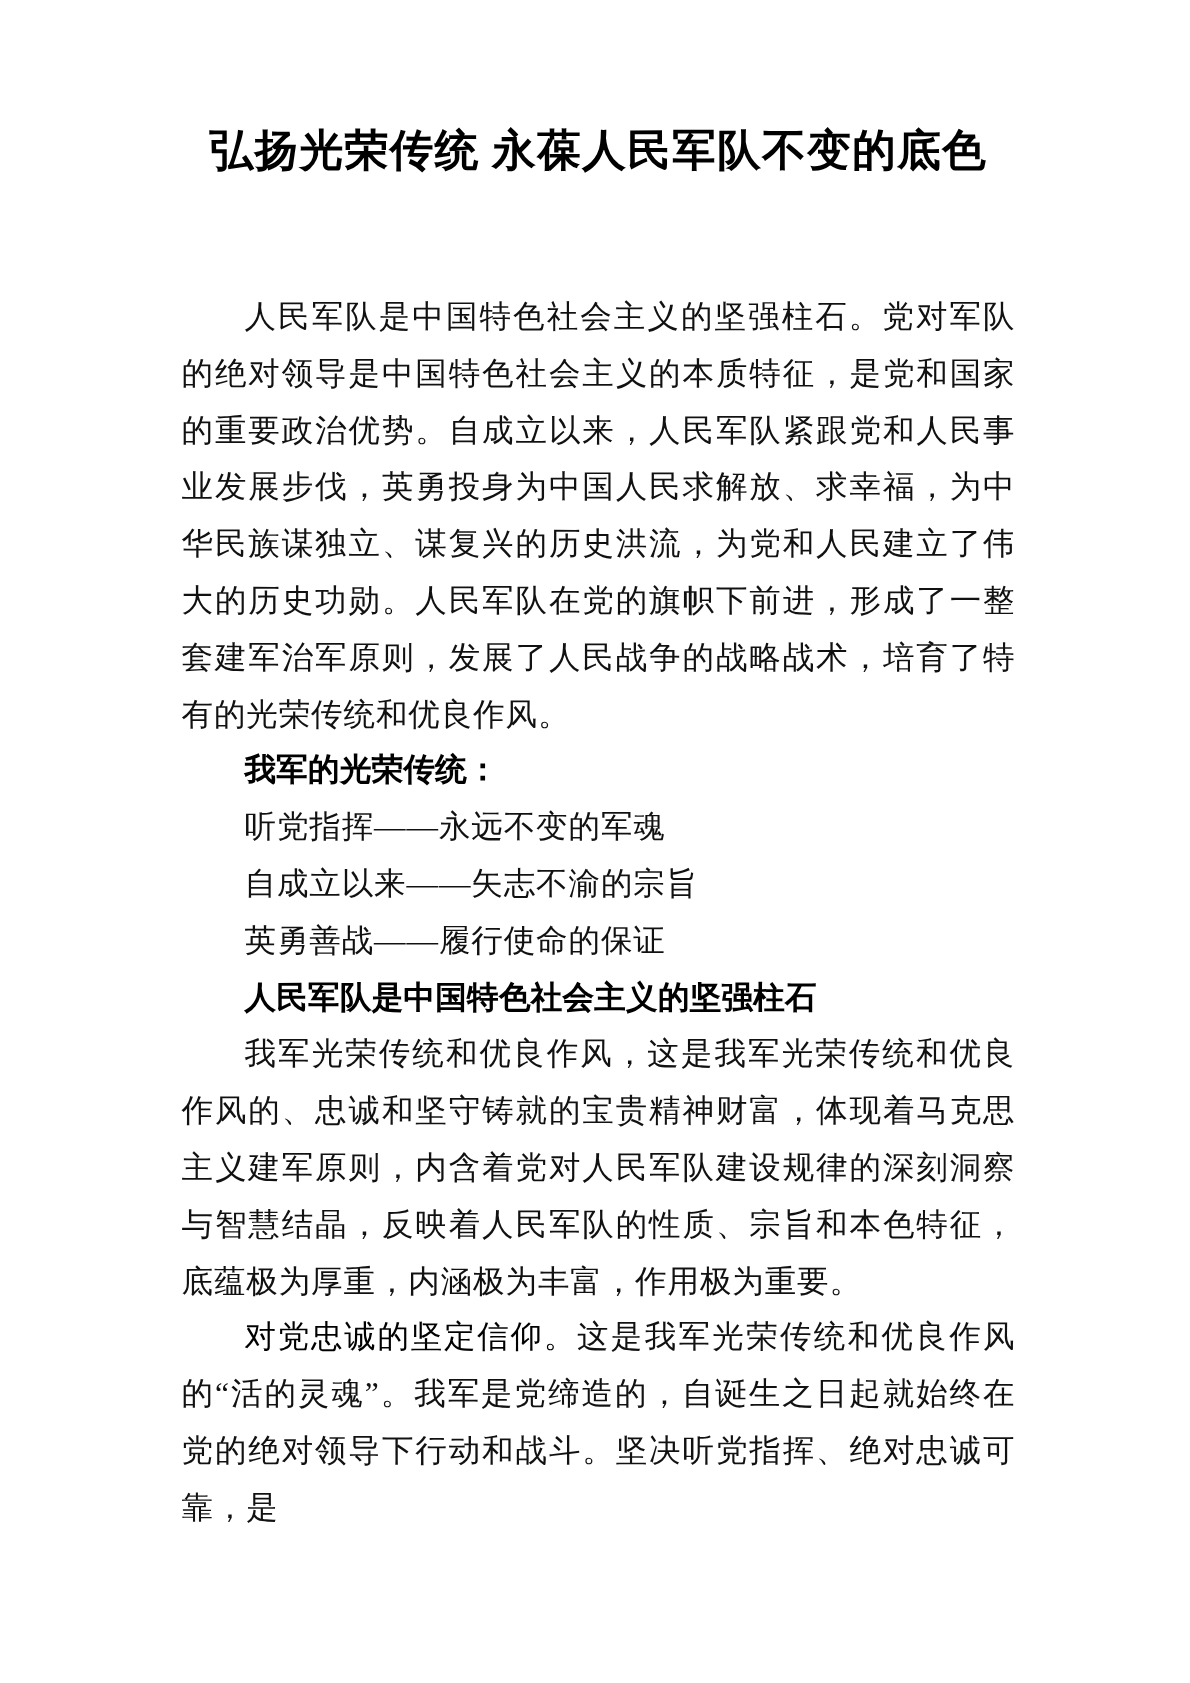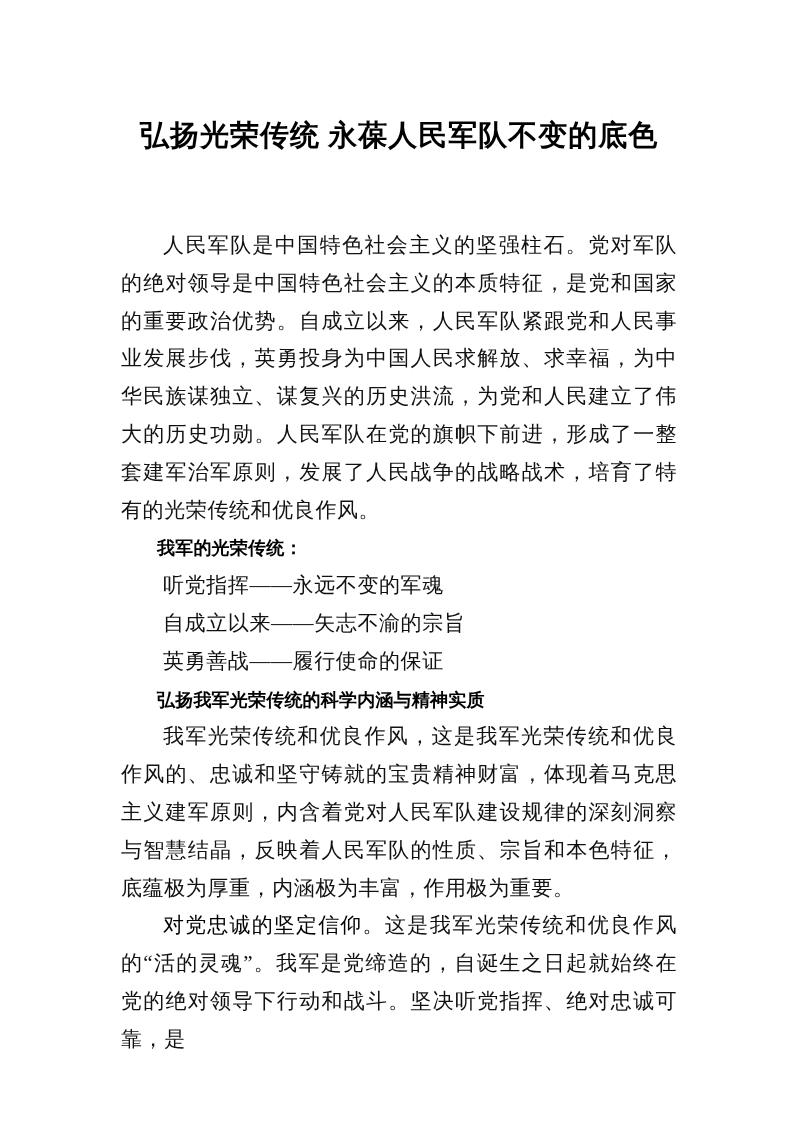--- a/index.html
+++ b/index.html
@@ -16,21 +16,21 @@
     position: relative;
     width: 793px;
     height: 1122px;
     box-sizing: border-box;
     padding: 0 116px 0 121px;
     background: #ffffff;
     color: #000000;
   }
   .doc-title {
     margin: 0;
-    padding-top: 113px;
+    padding-top: 79px;
     text-align: center;
     font-family: "Liberation Serif", "DejaVu Serif", serif;
     font-weight: 700;
     font-size: 29px;
     line-height: 44px;
     color: #000000;
     letter-spacing: 1px;
   }
   .doc-body {
     margin-top: 70px;
@@ -44,21 +44,21 @@
     margin: 0;
     text-indent: 2em;
     text-align: justify;
     text-align-last: left;
   }
   .heading {
     margin: 0;
     text-indent: 2em;
     font-family: "DejaVu Sans", "Liberation Sans", sans-serif;
     font-weight: 700;
-    font-size: 18px;
+    font-size: 21px;
     line-height: 37.8px;
     color: #000000;
     letter-spacing: 0.2px;
   }
   .tradition-list {
     margin: 0;
     padding: 0;
     list-style: none;
   }
   .tradition-list li {
@@ -85,20 +85,20 @@
     <p class="para">人民军队是中国特色社会主义的坚强柱石。党对军队的绝对领导是中国特色社会主义的本质特征，是党和国家的重要政治优势。自成立以来，人民军队紧跟党和人民事业发展步伐，英勇投身为中国人民求解放、求幸福，为中华民族谋独立、谋复兴的历史洪流，为党和人民建立了伟大的历史功勋。人民军队在党的旗帜下前进，形成了一整套建军治军原则，发展了人民战争的战略战术，培育了特有的光荣传统和优良作风。</p>
 
     <h2 class="heading">我军的光荣传统：</h2>
 
     <ul class="tradition-list">
       <li>听党指挥——永远不变的军魂</li>
       <li>自成立以来——矢志不渝的宗旨</li>
       <li>英勇善战——履行使命的保证</li>
     </ul>
 
-    <h2 class="heading">弘扬我军光荣传统的科学内涵与精神实质</h2>
+    <h2 class="heading">人民军队是中国特色社会主义的坚强柱石</h2>
 
     <p class="para">我军光荣传统和优良作风，这是我军光荣传统和优良作风的、忠诚和坚守铸就的宝贵精神财富，体现着马克思主义建军原则，内含着党对人民军队建设规律的深刻洞察与智慧结晶，反映着人民军队的性质、宗旨和本色特征，底蕴极为厚重，内涵极为丰富，作用极为重要。</p>
 
     <p class="para"><span class="bold-lead">对党忠诚的坚定信仰。</span><span>这是我军光荣传统和优良作风的“活的灵魂”。我军是党缔造的，自诞生之日起就始终在党的绝对领导下行动和战斗。坚决听党指挥、绝对忠诚可靠，是</span></p>
 
   </div>
 </div>
 
 </body></html>

